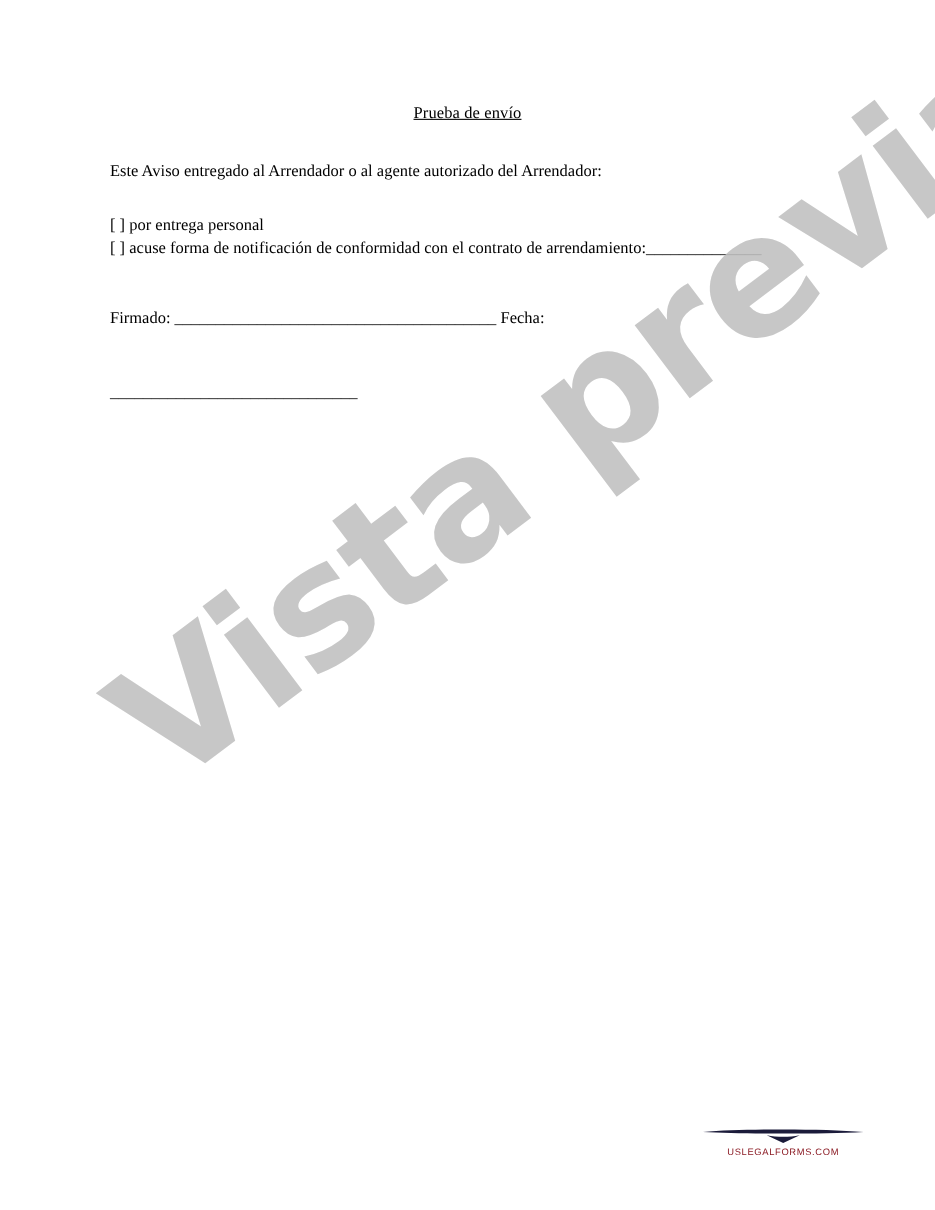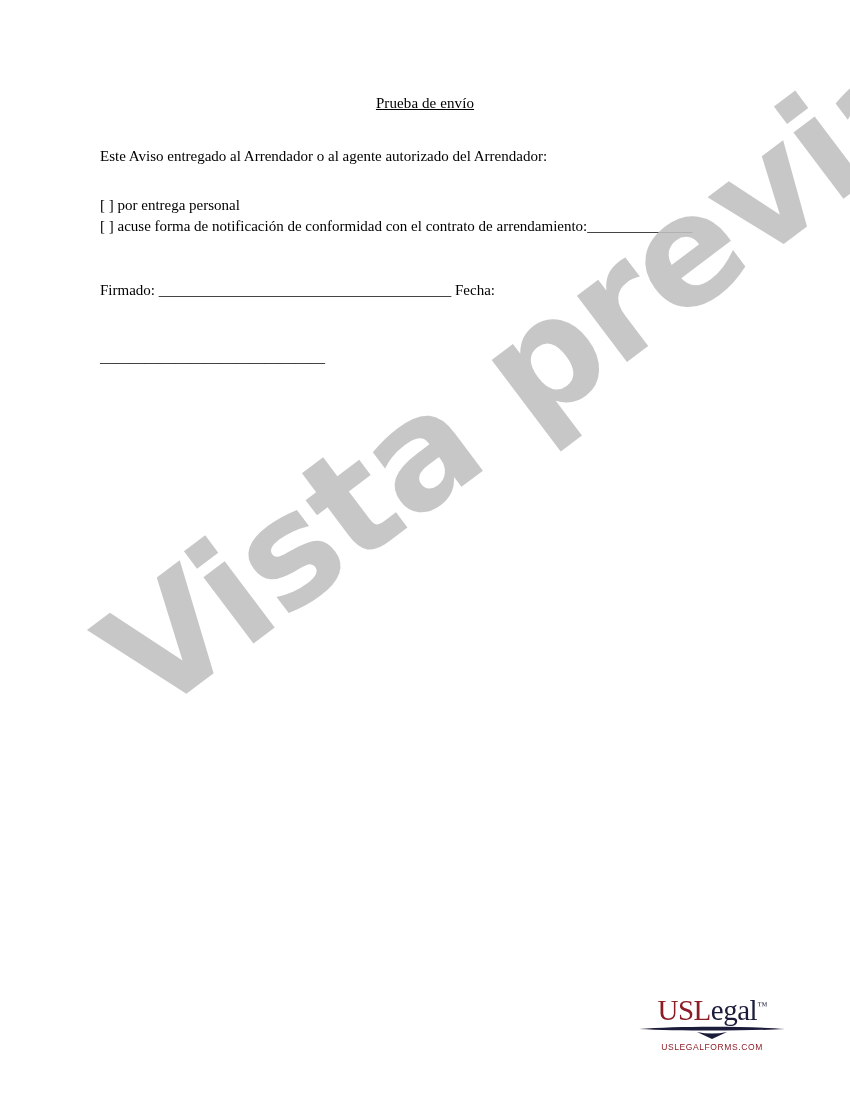--- a/index.html
+++ b/index.html
@@ -160,21 +160,20 @@
       <div class="sign-line-2">______________________________</div>
     </div>
 
   </div>
 
   <div class="watermark">
     <div class="watermark-text">Vista previa</div>
   </div>
 
   <div class="logo">
-    <div class="logo-main"><span class="logo-us">USL</span><span class="logo-legal">egal</span><span class="logo-tm">™</span></div>
     <div class="logo-swoosh">
       <svg width="150" height="14" viewBox="0 0 150 14">
         <path d="M2 3 C 40 0, 110 0, 148 3 C 110 5, 40 5, 2 3 Z" fill="#1b1b3a"></path>
         <path d="M60 6 L 75 13 L 90 6 C 80 8, 70 8, 60 6 Z" fill="#1b1b3a"></path>
       </svg>
     </div>
     <div class="logo-sub">USLEGALFORMS.COM</div>
   </div>
 
 </div>

